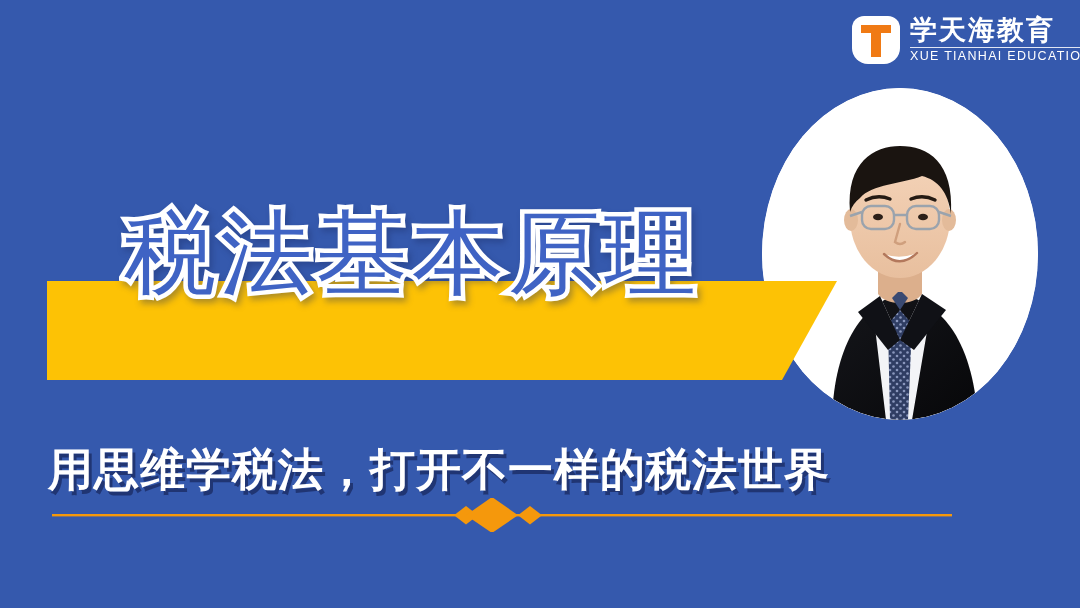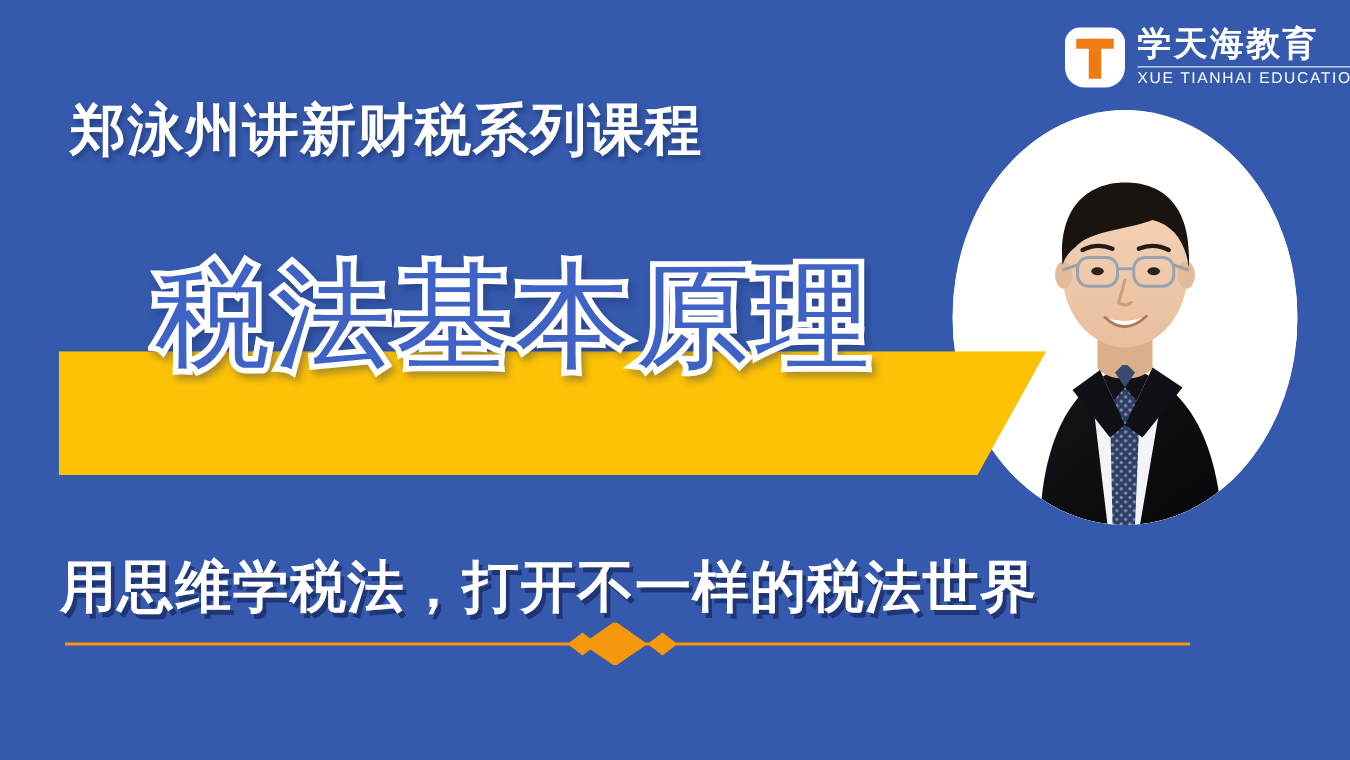--- a/index.html
+++ b/index.html
@@ -18,21 +18,21 @@
   }
 
   
   #logo {
     position: absolute;
     left: 852px;
     top: 16px;
     width: 216px;
     height: 60px;
     display: flex;
-    align-items: center;
+    align-items: flex-start;
   }
   #logo-mark {
     position: relative;
     width: 48px;
     height: 48px;
     background: #ffffff;
     border-radius: 12px 12px 16px 16px;
     flex: 0 0 auto;
     margin-right: 10px;
   }
@@ -240,21 +240,20 @@
         <path d="M122 166 Q138 180 155 165 Q138 172 122 166 Z" fill="#ffffff"></path>
         <path d="M122 166 Q138 181 155 165" stroke="#b3785c" stroke-width="2.4" fill="none" stroke-linecap="round"></path>
       </g>
     </svg>
   </div>
 
   <svg id="yellow-bar" viewBox="0 0 790 99" preserveAspectRatio="none">
     <path d="M0 0 H790 L735 99 H0 Z" fill="#FDC205"></path>
   </svg>
 
-  <div id="course-series">郑泳州讲新财税系列课程</div>
   <div id="main-title">税法基本原理</div>
   <div id="tagline">用思维学税法，打开不一样的税法世界</div>
 
   <svg id="divider" viewBox="0 0 900 34" preserveAspectRatio="none">
     <rect x="0" y="16" width="900" height="2.4" fill="#F5980C"></rect>
     <polygon points="426,17.2 414,8 402,17.2 414,26.4" fill="#F5980C"></polygon>
     <polygon points="466,17.2 440,-1 414,17.2 440,35" fill="#F5980C"></polygon>
     <polygon points="490,17.2 478,8 466,17.2 478,26.4" fill="#F5980C"></polygon>
   </svg>
 

